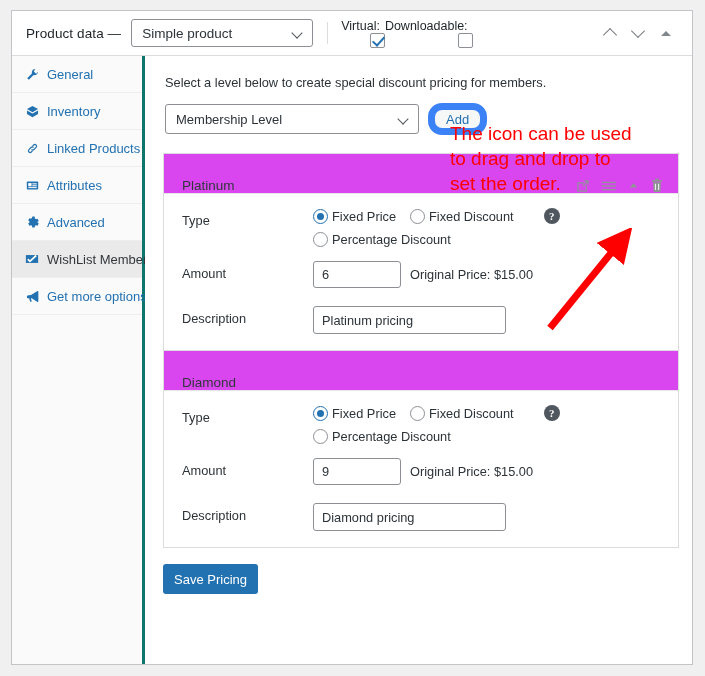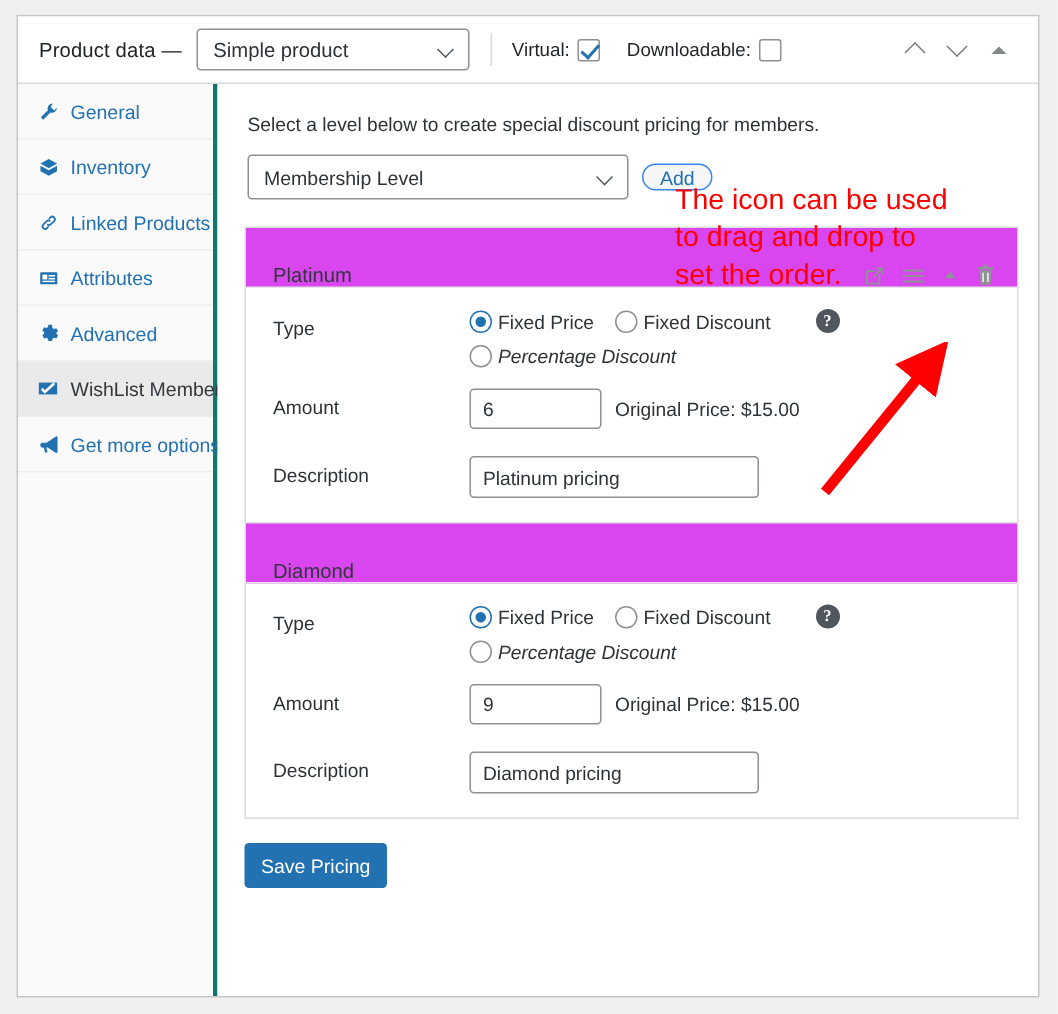--- a/index.html
+++ b/index.html
@@ -64,24 +64,24 @@
     border-right: 1.6px solid #50575e;
     border-bottom: 1.6px solid #50575e;
     transform: rotate(45deg);
   }
   .head-div {
     width: 1px; height: 22px;
     background: #dcdcde;
     margin: 0 13px 0 14px;
   }
   .cbwrap {
-    display: flex; align-items: center;
+    display: flex; align-items: flex-end;
     font-size: 12.5px; color: #1d2327;
-    margin-right: 18px;
     white-space: nowrap;
+    flex-direction: column;
   }
   .cbwrap .lbl { margin-right: 5px; }
   .cbox {
     width: 15px; height: 15px;
     border: 1px solid #8c8f94;
     border-radius: 2px;
     background: #fff;
     position: relative;
     flex: 0 0 15px;
   }
@@ -202,23 +202,23 @@
     border: 1px solid #8c8f94;
     border-radius: 3px;
     background: #fff;
     display: flex; align-items: center;
     padding: 0 8px 0 10px;
     font-size: 13px; color: #2c3338;
   }
   .lvl-select .val { flex: 1; }
   .add-btn {
     margin-left: 9px;
-    height: 18px;
+    height: 32px;
     padding: 0 11px;
-    border: 1px solid #3b82f6;
+    border: 7px solid #3b82f6;
     border-radius: 14px;
     background: #f6f7f7;
     color: #2271b1;
     font-size: 13px;
     display: flex; align-items: center;
   }
 
   
   .cards {
     margin: 18px 13px 0 18px;
@@ -292,21 +292,21 @@
     background: #50575e;
     color: #fff;
     font-size: 11px;
     line-height: 16px;
     text-align: center;
     margin-left: 16px;
     font-family: "Liberation Serif", serif;
     font-weight: bold;
     flex: 0 0 16px;
   }
-  .radios-2 { margin-top: 8px; font-style: italic; }
+  .radios-2 { margin-top: 8px; }
 
   .txtinput {
     height: 27px;
     border: 1px solid #8c8f94;
     border-radius: 3px;
     background: #fff;
     font-size: 12.8px;
     color: #2c3338;
     padding: 0 8px;
     display: flex; align-items: center;

